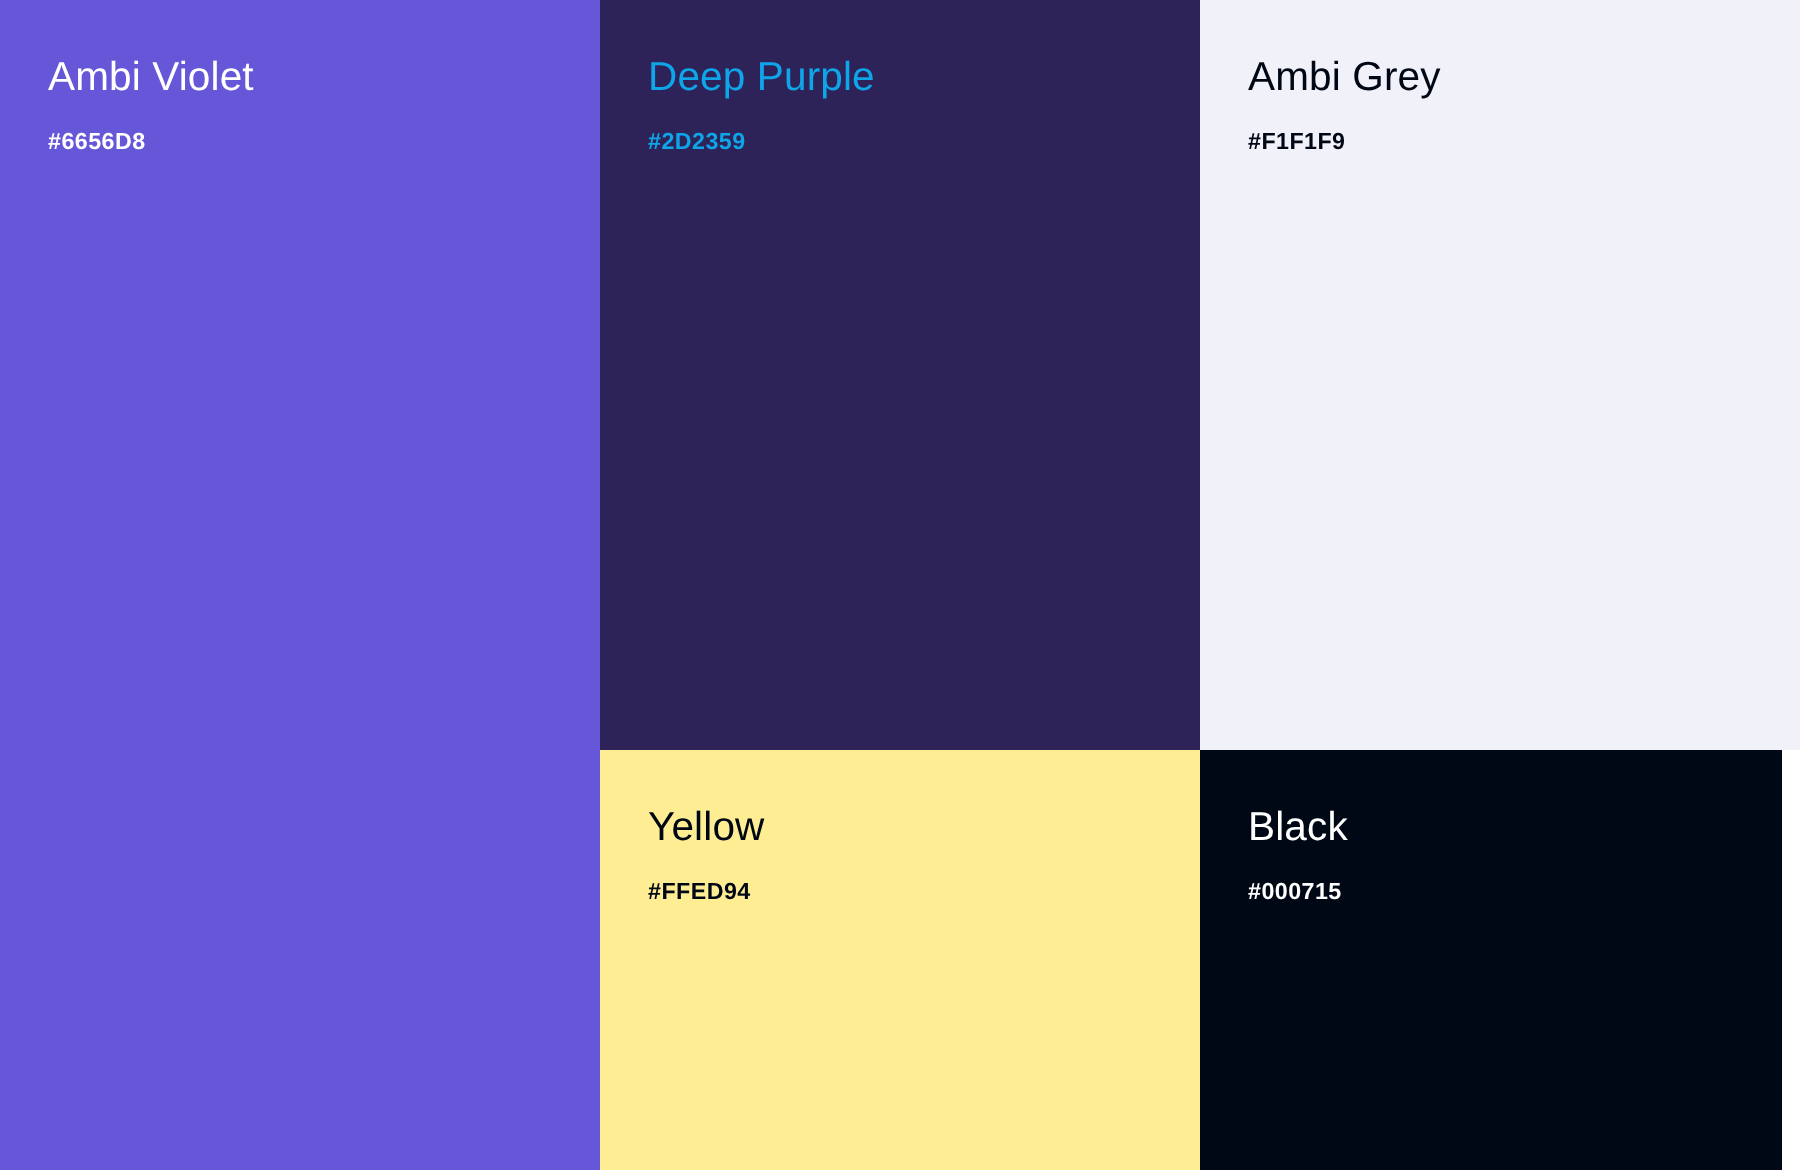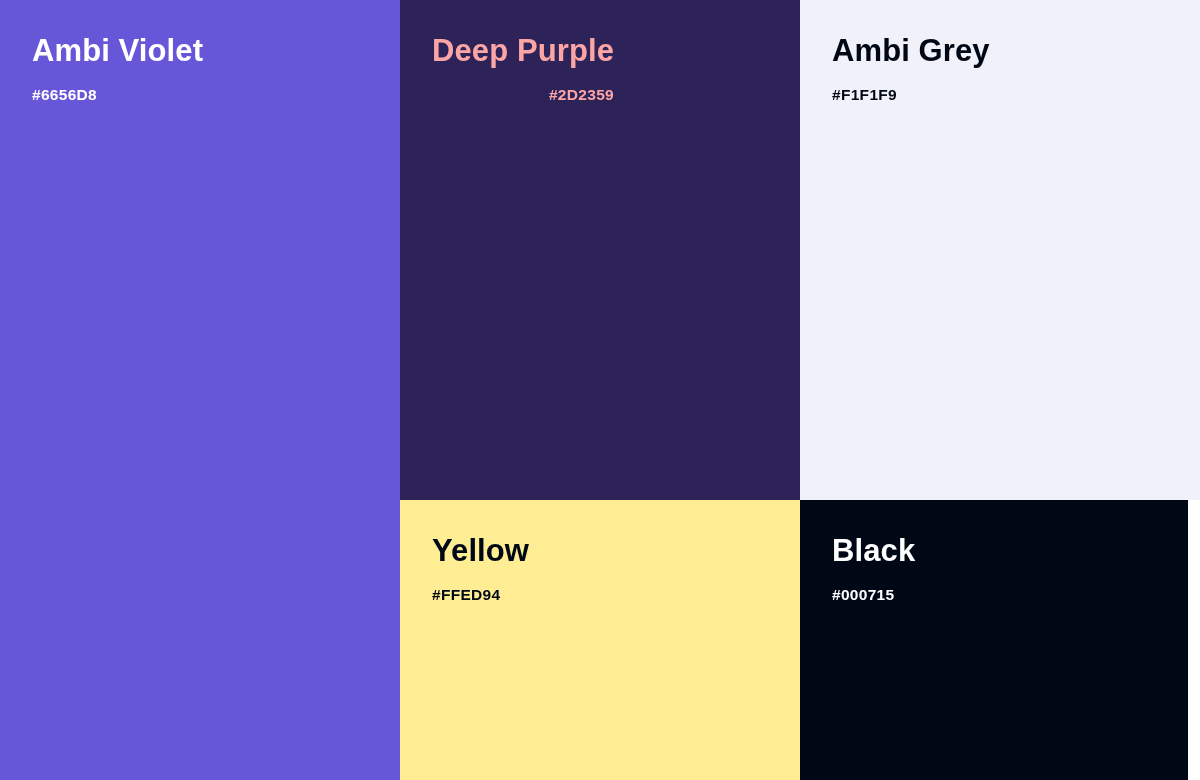--- a/index.html
+++ b/index.html
@@ -26,22 +26,22 @@
 
   .swatch-label {
     position: absolute;
     left: 32px;
     top: 34px;
   }
 
   .swatch-name {
     display: block;
     font-family: "Liberation Sans", sans-serif;
-    font-size: 31px;
-    font-weight: 700;
+    font-size: 27px;
+    font-weight: 400;
     line-height: 34px;
     letter-spacing: 0.1px;
     white-space: nowrap;
   }
 
   .swatch-hex {
     display: block;
     font-family: "Liberation Sans", sans-serif;
     font-size: 15.5px;
     font-weight: 700;
@@ -63,21 +63,21 @@
 
 <div id="palette">
 
   <div class="swatch" id="swatch-ambi-violet" style="background-color: rgb(102, 86, 216); color: rgb(255, 255, 255);">
     <div class="swatch-label">
       <span class="swatch-name">Ambi Violet</span>
       <span class="swatch-hex">#6656D8</span>
     </div>
   </div>
 
-  <div class="swatch" id="swatch-deep-purple" style="background-color: rgb(45, 35, 89); color: #fca5a5; text-align: right;">
+  <div class="swatch" id="swatch-deep-purple" style="background-color: rgb(45, 35, 89); color: #0ea5e9;">
     <div class="swatch-label">
       <span class="swatch-name">Deep Purple</span>
       <span class="swatch-hex">#2D2359</span>
     </div>
   </div>
 
   <div class="swatch" id="swatch-light-grey" style="background-color: rgb(241, 241, 249); color: rgb(0, 7, 21);">
     <div class="swatch-label">
       <span class="swatch-name">Ambi Grey</span>
       <span class="swatch-hex">#F1F1F9</span>

